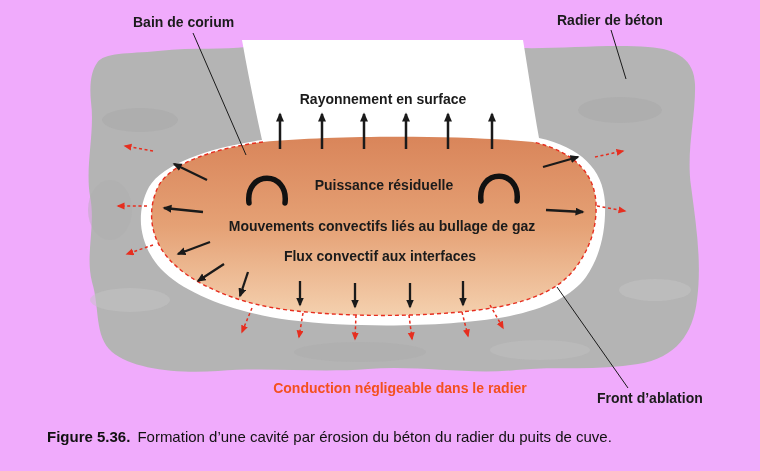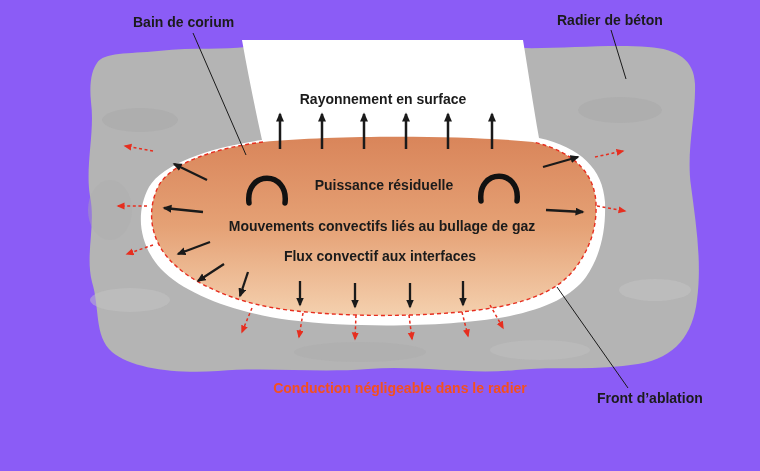--- a/index.html
+++ b/index.html
@@ -1,20 +1,20 @@
 <!DOCTYPE html>
 <html><head>
 <meta charset="utf-8">
 <style>
   html, body { margin: 0; padding: 0; background: #ffffff; }
   .page {
     position: relative;
     width: 760px;
     height: 471px;
-    background: #8b5cf6;
+    background: #f0abfc;
     font-family: "Liberation Sans", sans-serif;
     overflow: hidden;
   }
   .diagram-wrap { position: absolute; top: 0; left: 0; }
   svg text {
     font-family: "Liberation Sans", sans-serif;
     font-weight: 700;
   }
   .caption {
     position: absolute;
@@ -132,13 +132,16 @@
         <text x="383" y="104" text-anchor="middle">Rayonnement en surface</text>
         <text x="384" y="190" text-anchor="middle">Puissance résiduelle</text>
         <text x="382" y="231" text-anchor="middle">Mouvements convectifs liés au bullage de gaz</text>
         <text x="380" y="261" text-anchor="middle">Flux convectif aux interfaces</text>
         <text x="597" y="403" text-anchor="start">Front d’ablation</text>
       </g>
       <text x="400" y="393" text-anchor="middle" font-size="14" fill="#f4501f">Conduction négligeable dans le radier</text>
     </svg>
   </div>
 
+  <div class="caption">
+    <span class="fig-label">Figure 5.36.</span><span>Formation d’une cavité par érosion du béton du radier du puits de cuve.</span>
+  </div>
 </div>
 
 </body></html>

